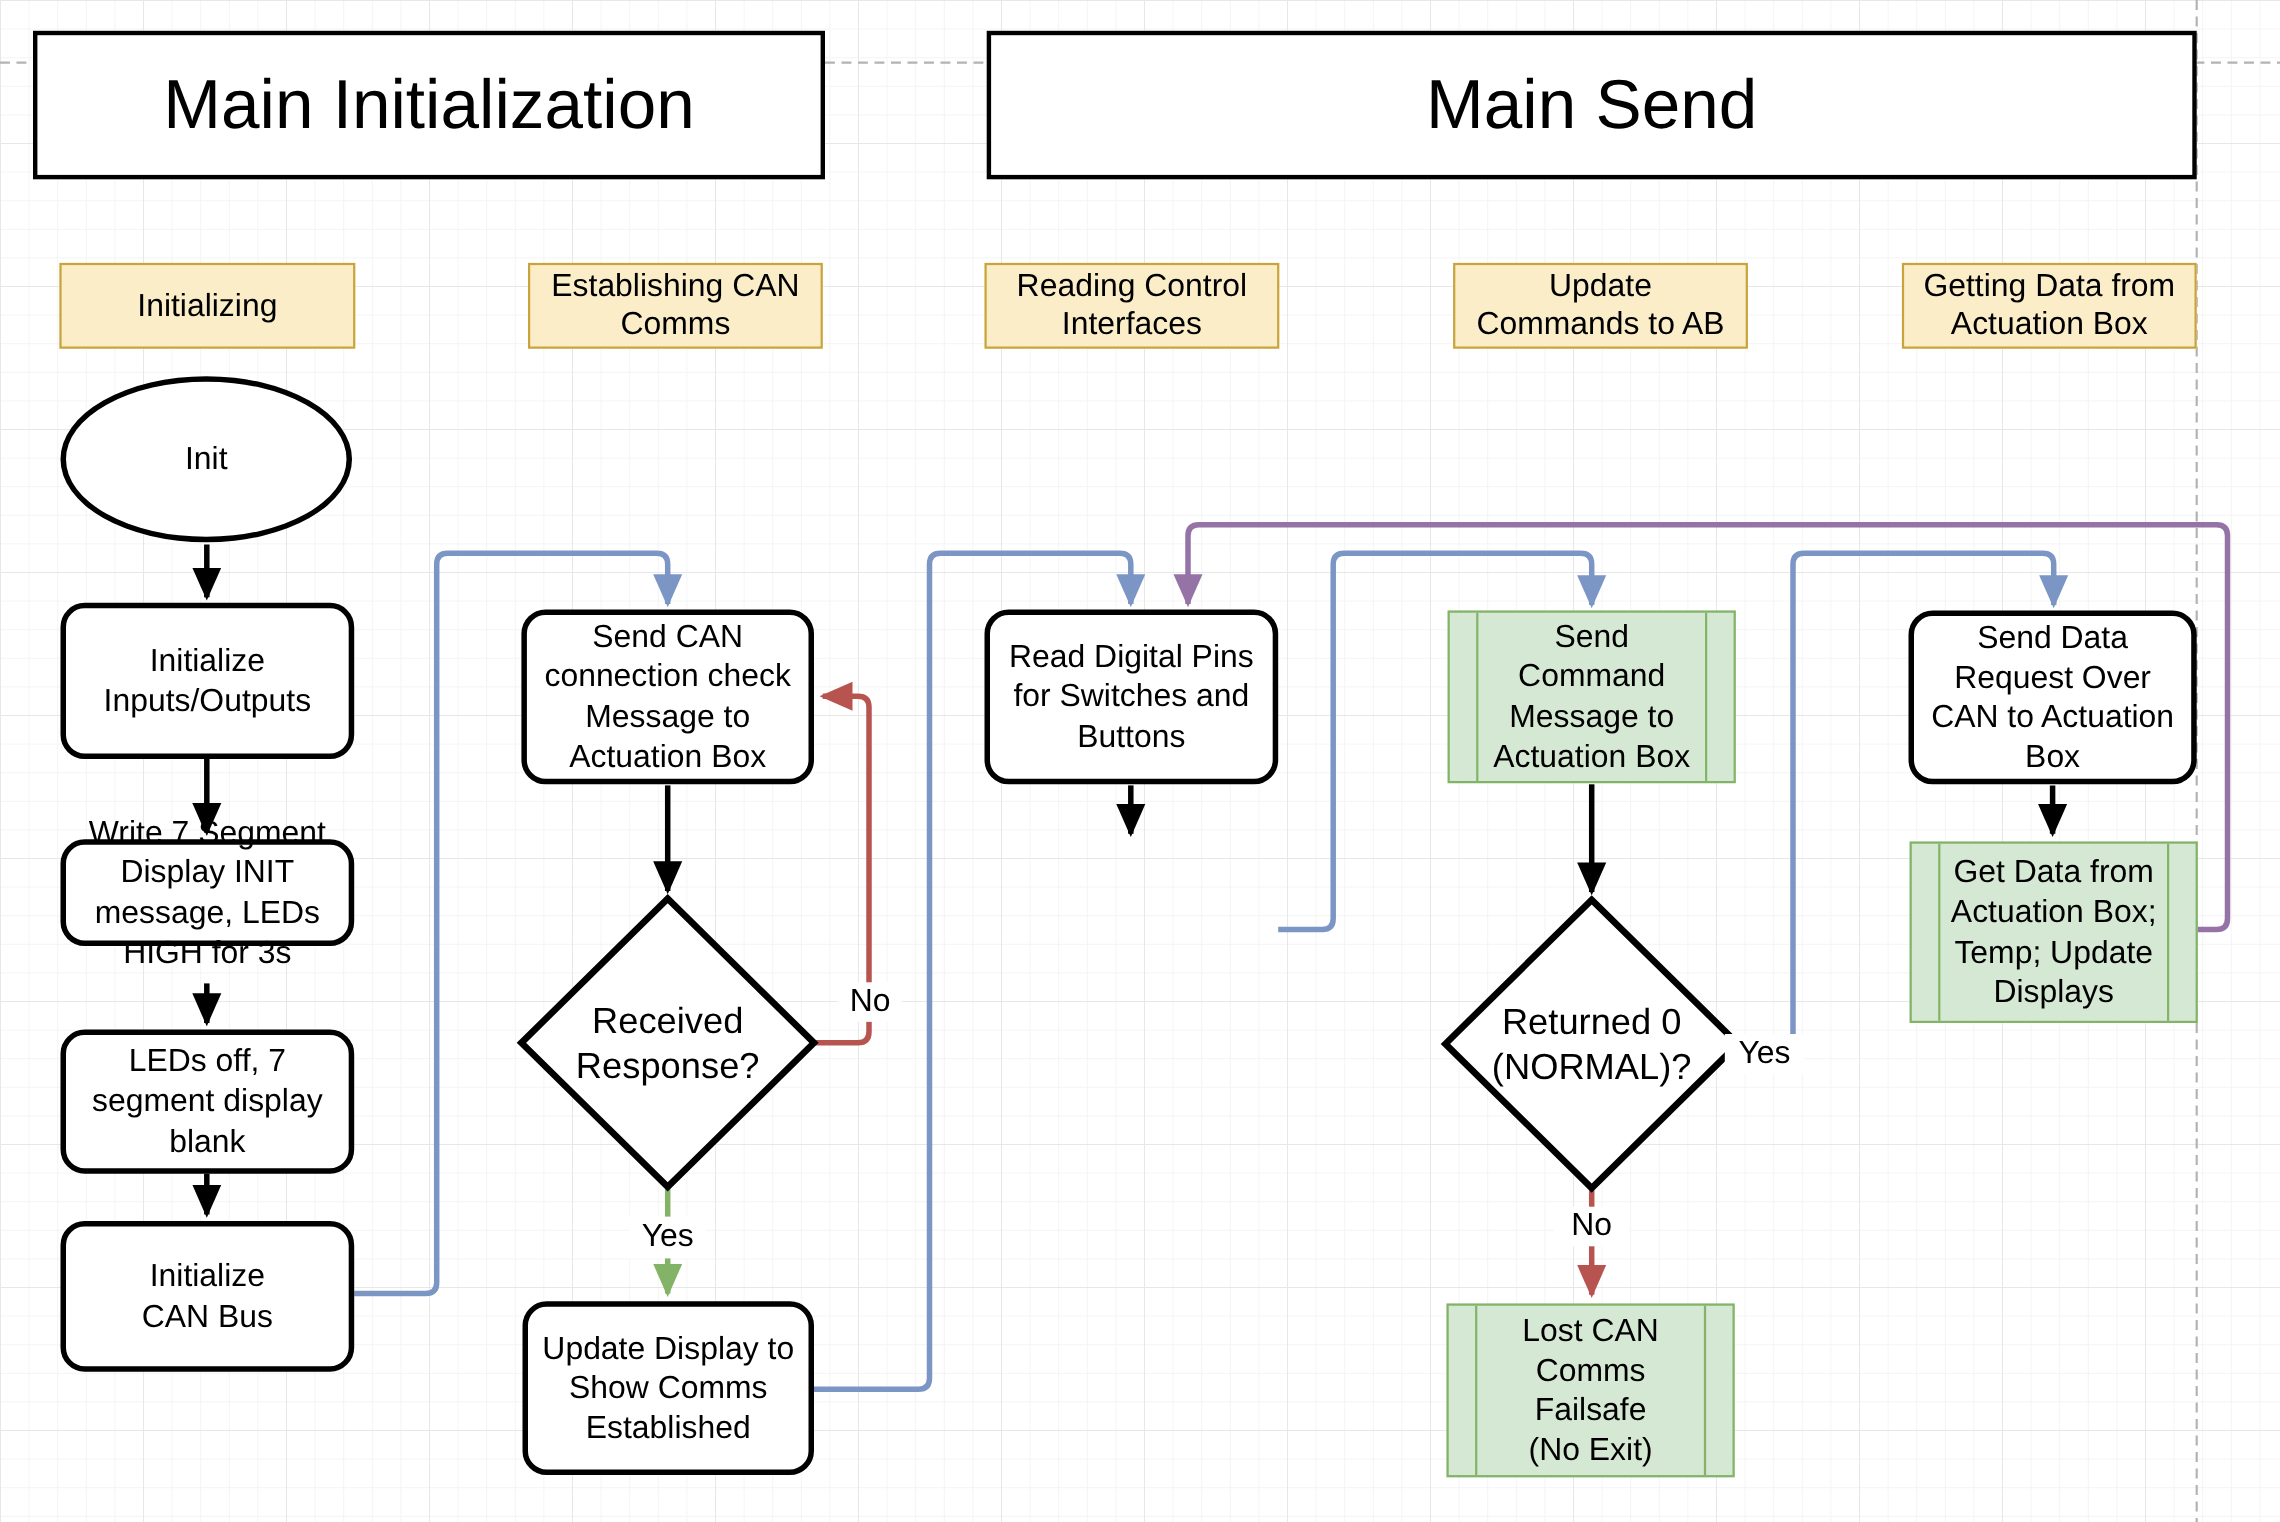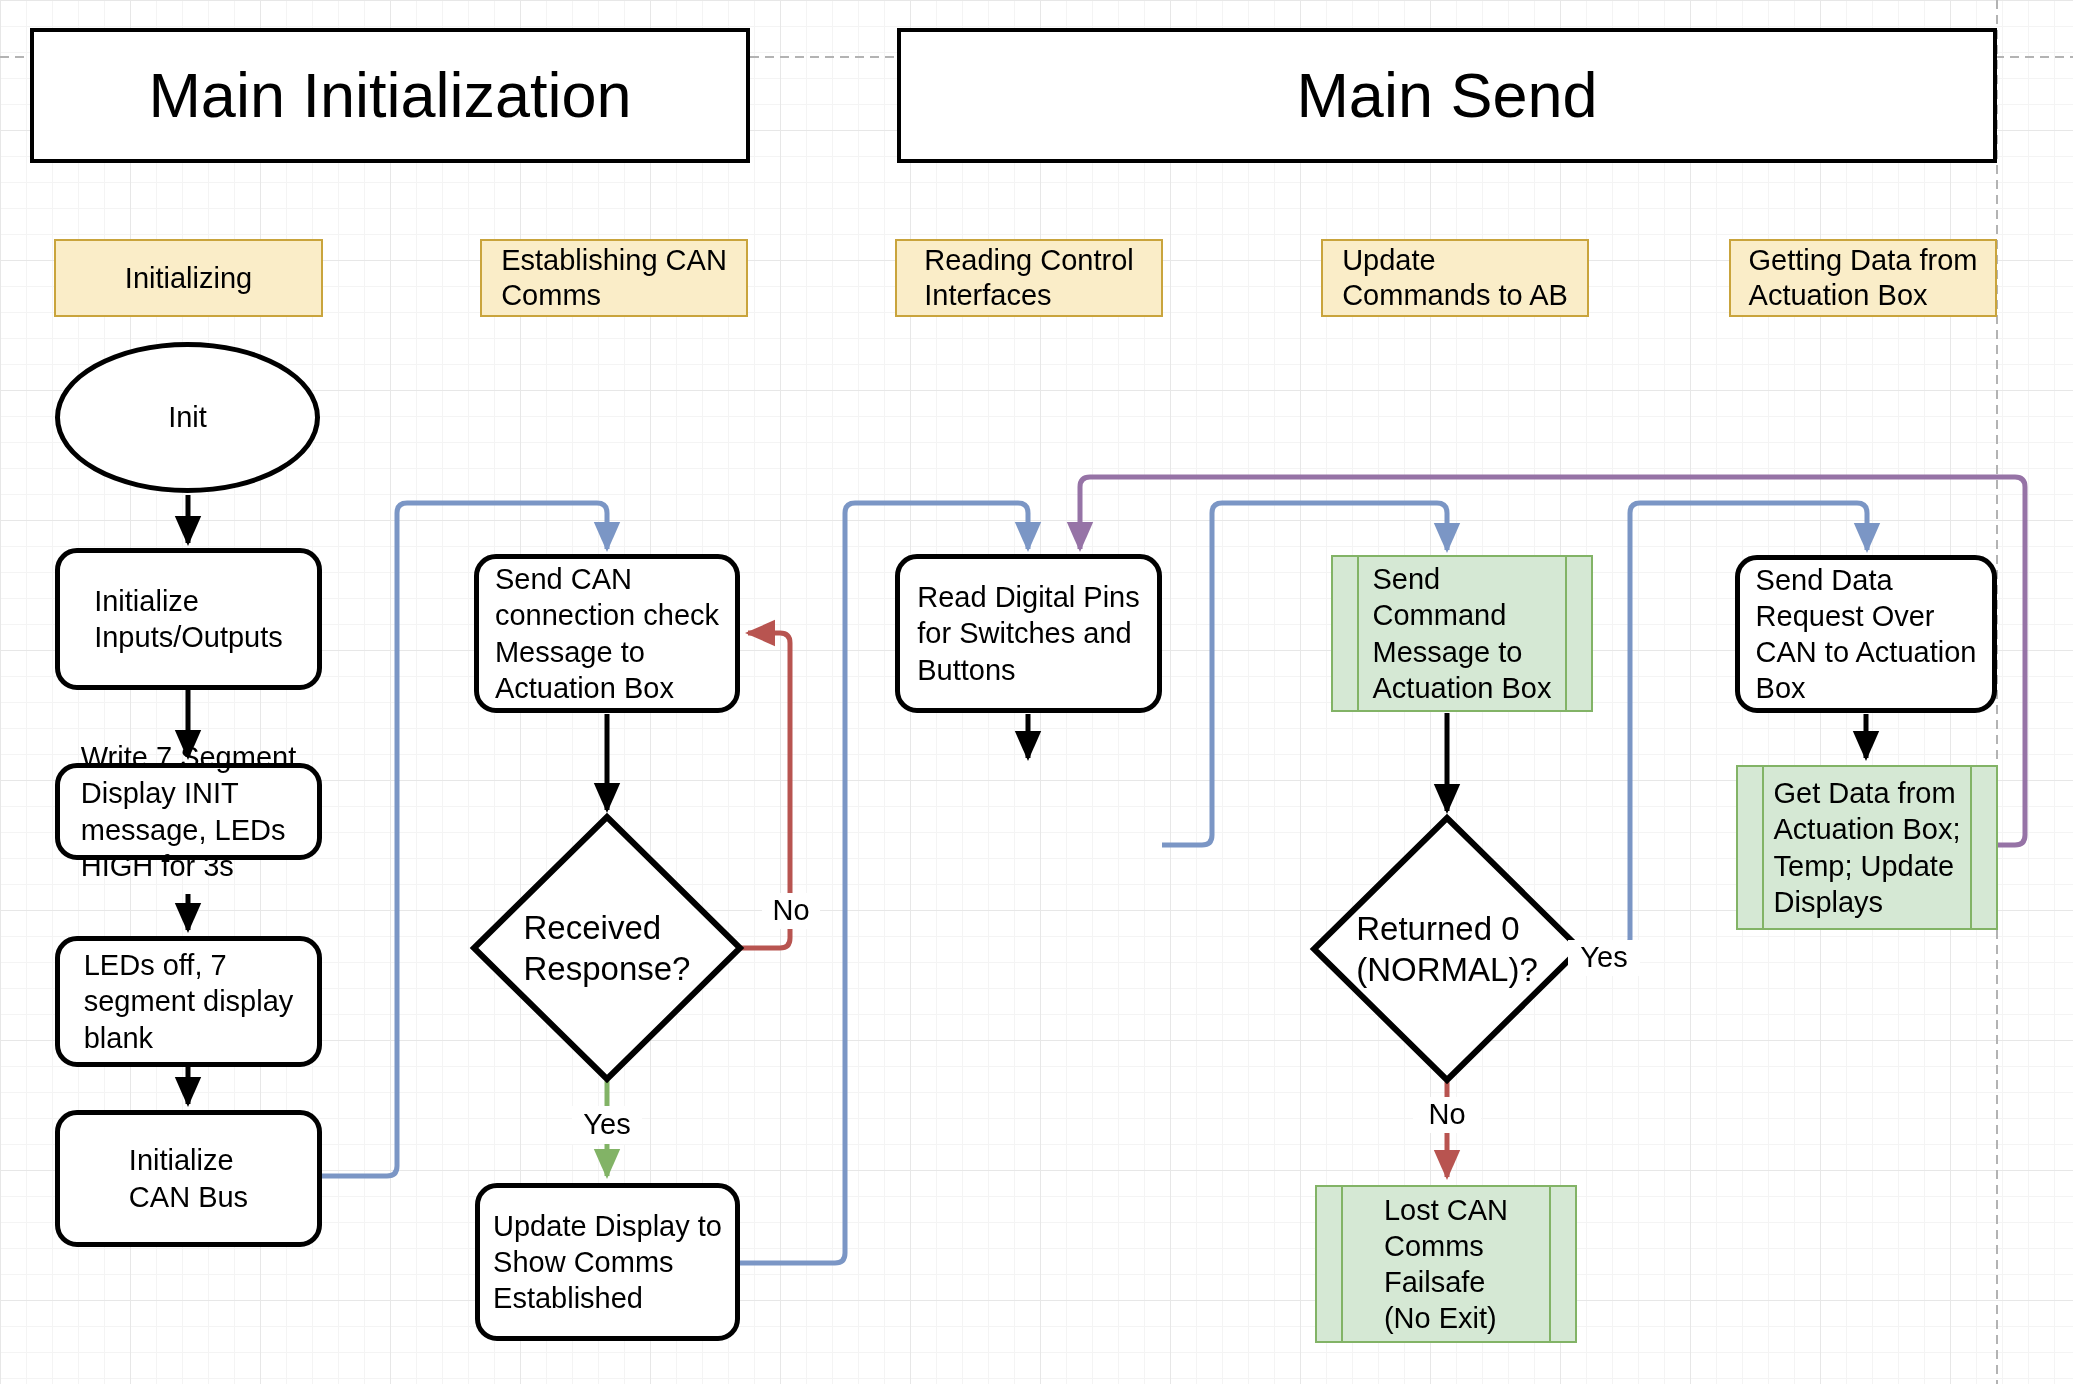--- a/index.html
+++ b/index.html
@@ -8,21 +8,21 @@
     font-family:"Liberation Sans",sans-serif;color:#000;
     background-color:#ffffff;
     background-image:
       linear-gradient(to right,#e7e7e7 1px,transparent 1px),
       linear-gradient(to bottom,#e7e7e7 1px,transparent 1px),
       linear-gradient(to right,#f4f4f4 1px,transparent 1px),
       linear-gradient(to bottom,#f4f4f4 1px,transparent 1px);
     background-size:130px 130px,130px 130px,26px 26px,26px 26px;
   }
   .abs{position:absolute;box-sizing:border-box;}
-  .center{display:flex;align-items:center;justify-content:center;text-align:left;}
+  .center{display:flex;align-items:center;justify-content:center;text-align:center;}
   .pre{white-space:pre-line;}
   
   .title-box{
     background:#ffffff;border:4px solid #000;
     font-size:63px;line-height:1.1;
   }
   
   .phase{
     background:var(--yellow_fill);border:2px solid var(--yellow_border);
     font-size:29px;line-height:1.2;
@@ -182,21 +182,21 @@
 Show Comms
 Established</span>
   </div>
 
   <div class="abs center process" style="left:895px;top:554px;width:267px;height:159px;">
     <span class="pre">Read Digital Pins
 for Switches and
 Buttons</span>
   </div>
 
-  <div class="abs center predef" style="left:1316px;top:555px;width:262px;height:157px;margin-left:15px;">
+  <div class="abs center predef" style="left:1316px;top:555px;width:262px;height:157px;">
     <span class="pre">Send
 Command
 Message to
 Actuation Box</span>
   </div>
   <div class="abs center dtext" style="left:1327px;top:896px;width:240px;height:106px;">
     <span class="pre">Returned 0
 (NORMAL)?</span>
   </div>
   <div class="abs center predef" style="left:1315px;top:1185px;width:262px;height:158px;">

